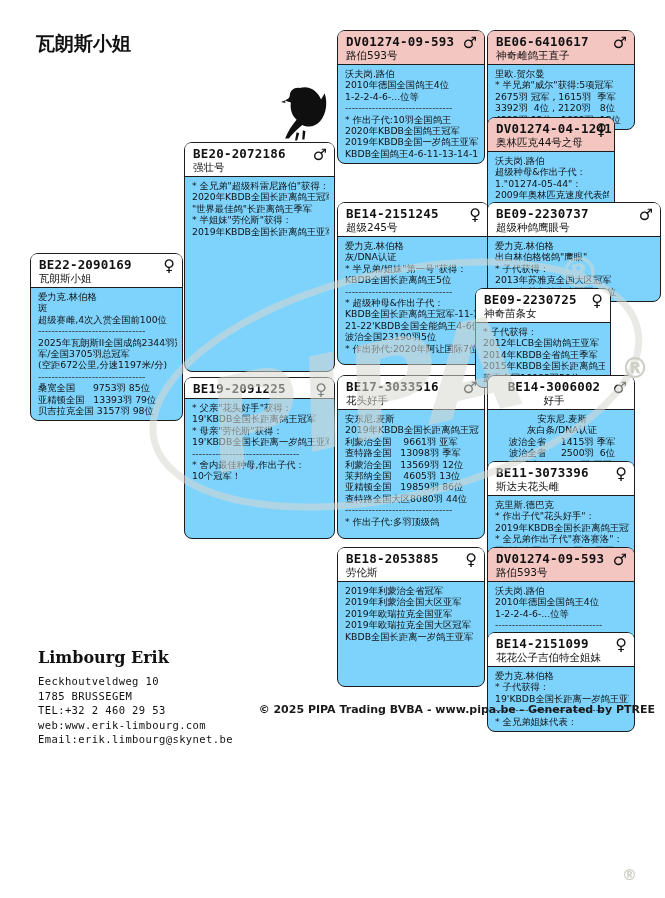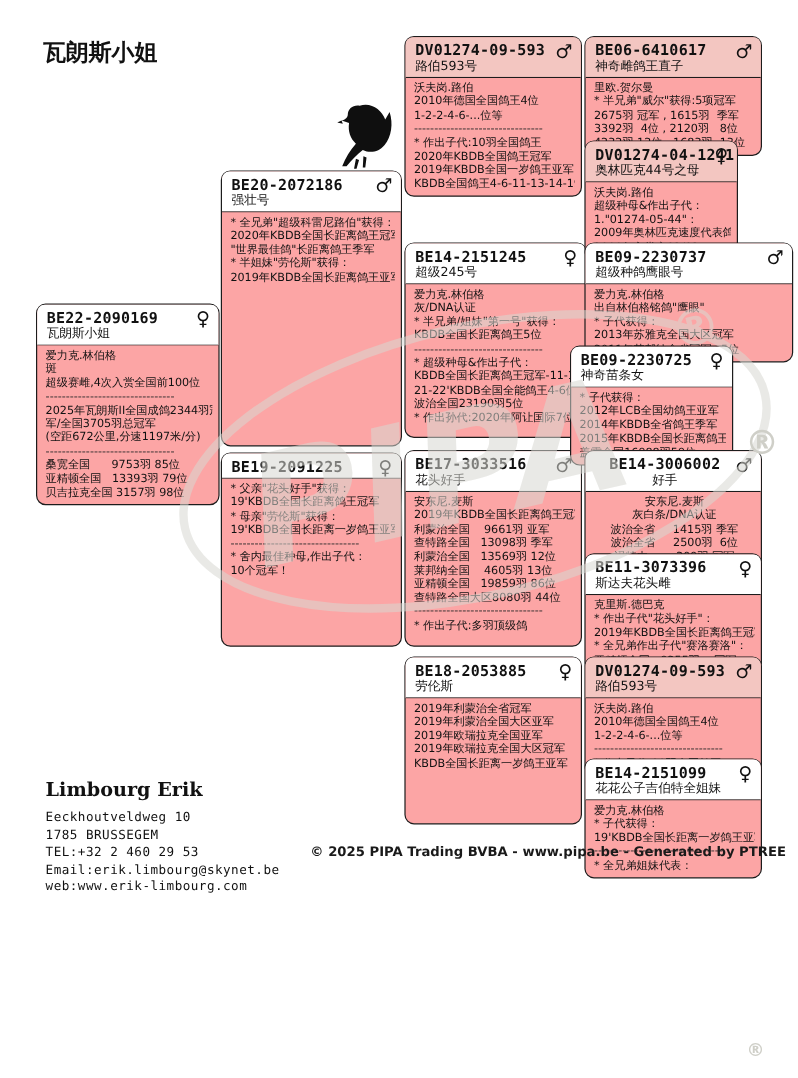--- a/index.html
+++ b/index.html
@@ -8,21 +8,21 @@
     font-family:"DejaVu Sans",sans-serif;color:#111;
   }
   
   .title-block{position:absolute;left:36px;top:28px;z-index:2;}
   .title-ring{font-size:28px;font-weight:bold;letter-spacing:.5px;line-height:30px;}
   .title-sex{font-size:21px;font-weight:normal;vertical-align:2px;margin-left:6px;}
   .title-name{font-size:19px;font-weight:bold;margin-top:3px;}
   
   .pigeon{position:absolute;left:281px;top:84px;z-index:2;}
   
-  .pbox{position:absolute;background:#fca5a5;border:1.5px solid #1c1c1c;border-radius:8px;z-index:3;box-sizing:border-box;}
+  .pbox{position:absolute;background:#7dd3fc;border:1.5px solid #1c1c1c;border-radius:8px;z-index:3;box-sizing:border-box;}
   .pbox-head{position:relative;padding:3px 22px 2px 8px;border-bottom:1.3px solid #1c1c1c;border-radius:6px 6px 0 0;background:#fff;}
   .pbox.pink .pbox-head{background:#f3c6c1;}
   .ring{font-family:"DejaVu Sans Mono",monospace;font-weight:bold;font-size:12.5px;letter-spacing:.2px;white-space:pre;}
   .pname{font-size:10.5px;line-height:13px;white-space:pre;overflow:hidden;}
   .sex{position:absolute;right:7px;top:3px;font-size:16px;font-weight:bold;line-height:18px;}
   .pbox-body{padding:3px 5px 4px 7px;}
   .line{font-size:9.3px;line-height:11.4px;white-space:pre;overflow:hidden;}
   .line.dashline{color:#2a2a2a;}
   
   .watermark{position:absolute;left:130px;top:225px;z-index:6;pointer-events:none;opacity:.55;}
@@ -295,19 +295,19 @@
     </svg>
   </div>
   <div class="reg-big">®</div>
   <div class="reg-small">®</div>
 
   <div class="contact">
     <div class="contact-name">Limbourg Erik</div>
     <div class="contact-line">Eeckhoutveldweg 10</div>
     <div class="contact-line">1785 BRUSSEGEM</div>
     <div class="contact-line">TEL:+32 2 460 29 53</div>
+    <div class="contact-line">web:www.erik-limbourg.com</div>
     <div class="contact-line">Email:erik.limbourg@skynet.be</div>
-    <div class="contact-line">web:www.erik-limbourg.com</div>
   </div>
 
   <div class="footer">© 2025 PIPA Trading BVBA - www.pipa.be - Generated by PTREE</div>
 
 </div>
 
 </body></html>

